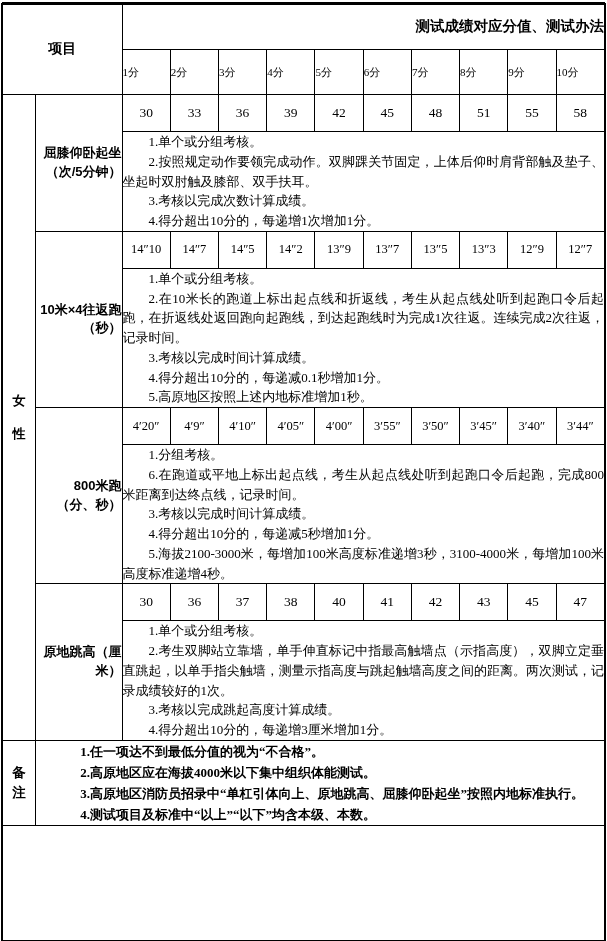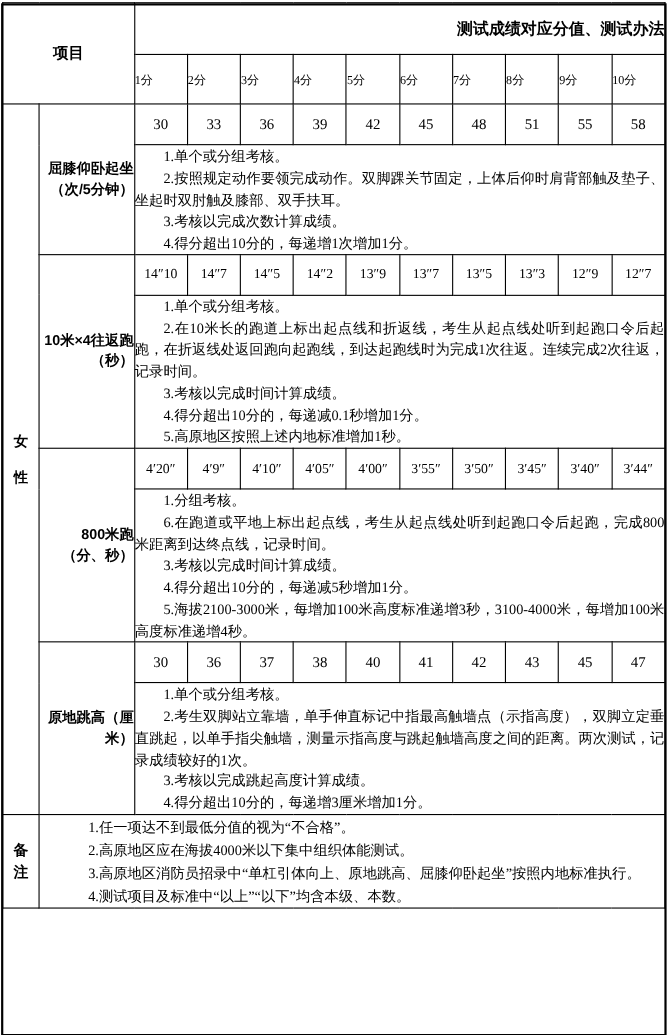--- a/index.html
+++ b/index.html
@@ -116,20 +116,21 @@
     font-family: "Liberation Sans", "DejaVu Sans", sans-serif;
     line-height: 1.5;
   }
   .notes-label span { display: block; }
   .notes-body {
     font-size: 13px;
     line-height: 1.62;
     padding: 26px 6px 10px 10px;
     vertical-align: top;
     font-family: "Liberation Serif", "DejaVu Serif", serif;
+    font-weight: bold;
   }
   .notes-body p { margin: 0; padding-left: 44px; }
 </style>
 </head>
 <body>
 
 <div class="sheet">
   <div class="outer"></div>
 
   <table class="grid">

